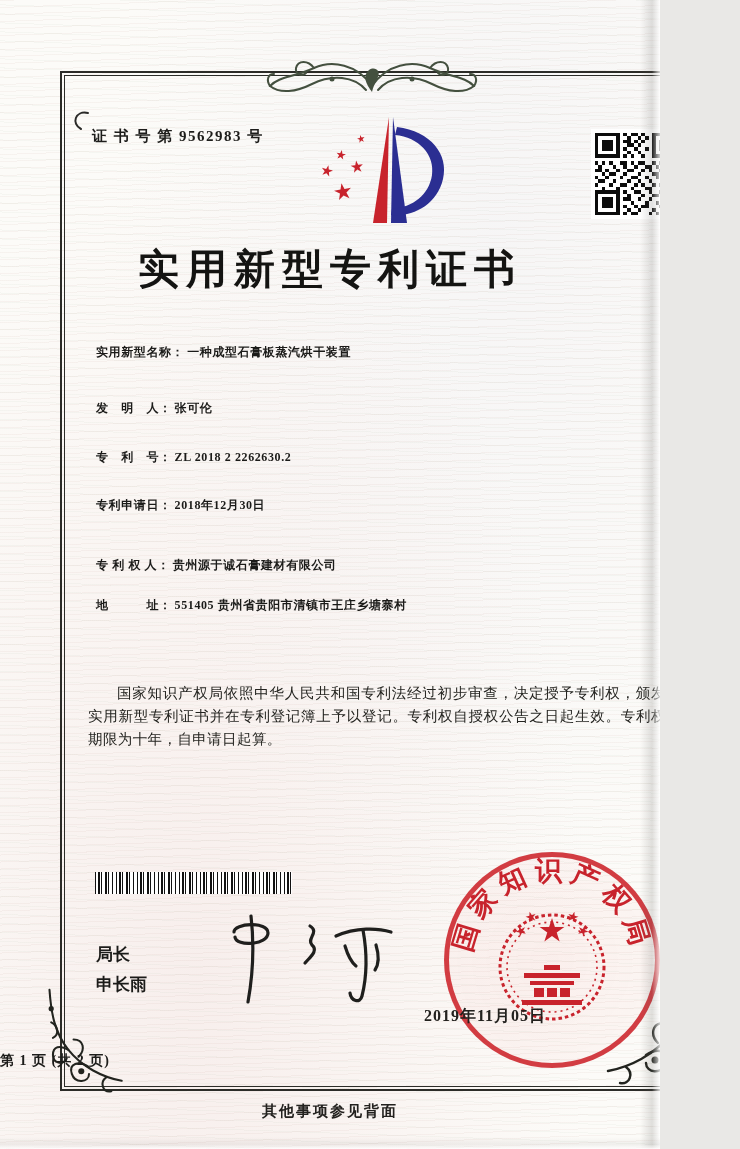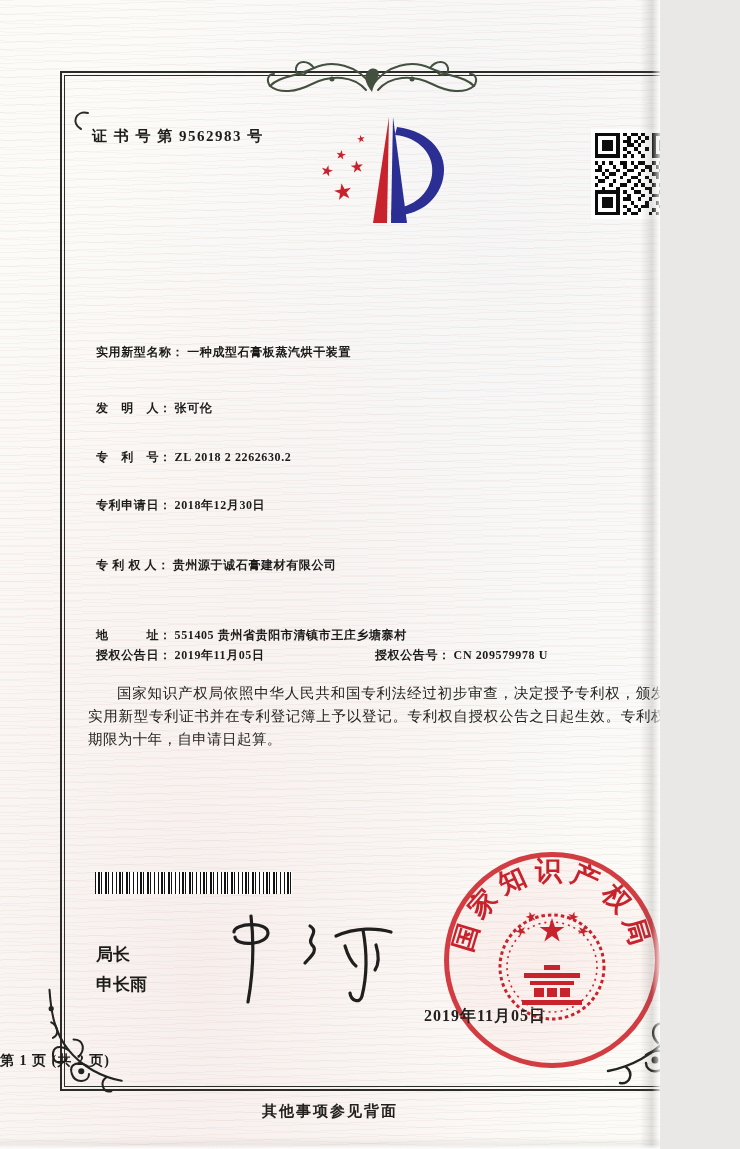--- a/index.html
+++ b/index.html
@@ -163,44 +163,39 @@
                M9,17h1v1h-1z M12,17h2v1h-2z M16,17h1v1h-1z M19,17h1v1h-1z M22,17h1v1h-1z
                M10,18h1v1h-1z M14,18h1v1h-1z M17,18h2v1h-2z M21,18h1v1h-1z
                M9,19h2v1h-2z M13,19h1v1h-1z M16,19h1v1h-1z M20,19h1v1h-1z M23,19h1v1h-1z
                M11,20h1v1h-1z M15,20h1v1h-1z M18,20h1v1h-1z M21,20h1v1h-1z
                M9,21h1v1h-1z M12,21h1v1h-1z M14,21h2v1h-2z M19,21h1v1h-1z M22,21h1v1h-1z
                M10,22h1v1h-1z M13,22h1v1h-1z M17,22h1v1h-1z M20,22h1v1h-1z
                M9,23h1v1h-1z M11,23h2v1h-2z M16,23h1v1h-1z M18,23h1v1h-1z M21,23h1v1h-1z"></path>
     </g>
   </svg>
 
+  <div class="title">实用新型专利证书</div>
 
   <div class="f-row" style="top:344px">
     <span class="lbl">实用新型名称：</span><span class="val">一种成型石膏板蒸汽烘干装置</span>
   </div>
   <div class="f-row" style="top:400px">
     <span class="lbl">发　明　人：</span><span class="val">张可伦</span>
   </div>
   <div class="f-row" style="top:449px">
     <span class="lbl">专　利　号：</span><span class="val">ZL 2018 2 2262630.2</span>
   </div>
   <div class="f-row" style="top:497px">
     <span class="lbl">专利申请日：</span><span class="val">2018年12月30日</span>
   </div>
   <div class="f-row" style="top:557px">
     <span class="lbl">专 利 权 人：</span><span class="val">贵州源于诚石膏建材有限公司</span>
   </div>
-  <div class="f-row" style="top:627px">
+  <div class="f-row" style="top:597px">
     <span class="lbl">地　　　址：</span><span class="val">551405 贵州省贵阳市清镇市王庄乡塘寨村</span>
-  </div>
-  <div class="f-row" style="top:647px">
-    <span>授权公告日：</span><span class="val">2019年11月05日</span>
-    <span class="grant2">
-      <span>授权公告号：</span><span class="val">CN 209579978 U</span>
-    </span>
   </div>
 
   <div class="paras">
     <p>国家知识产权局依照中华人民共和国专利法经过初步审查，决定授予专利权，颁发实用新型专利证书并在专利登记簿上予以登记。专利权自授权公告之日起生效。专利权期限为十年，自申请日起算。</p>
   </div>
 
   <div class="barcode"></div>
 
   <div class="director">
     <div>局长</div>

